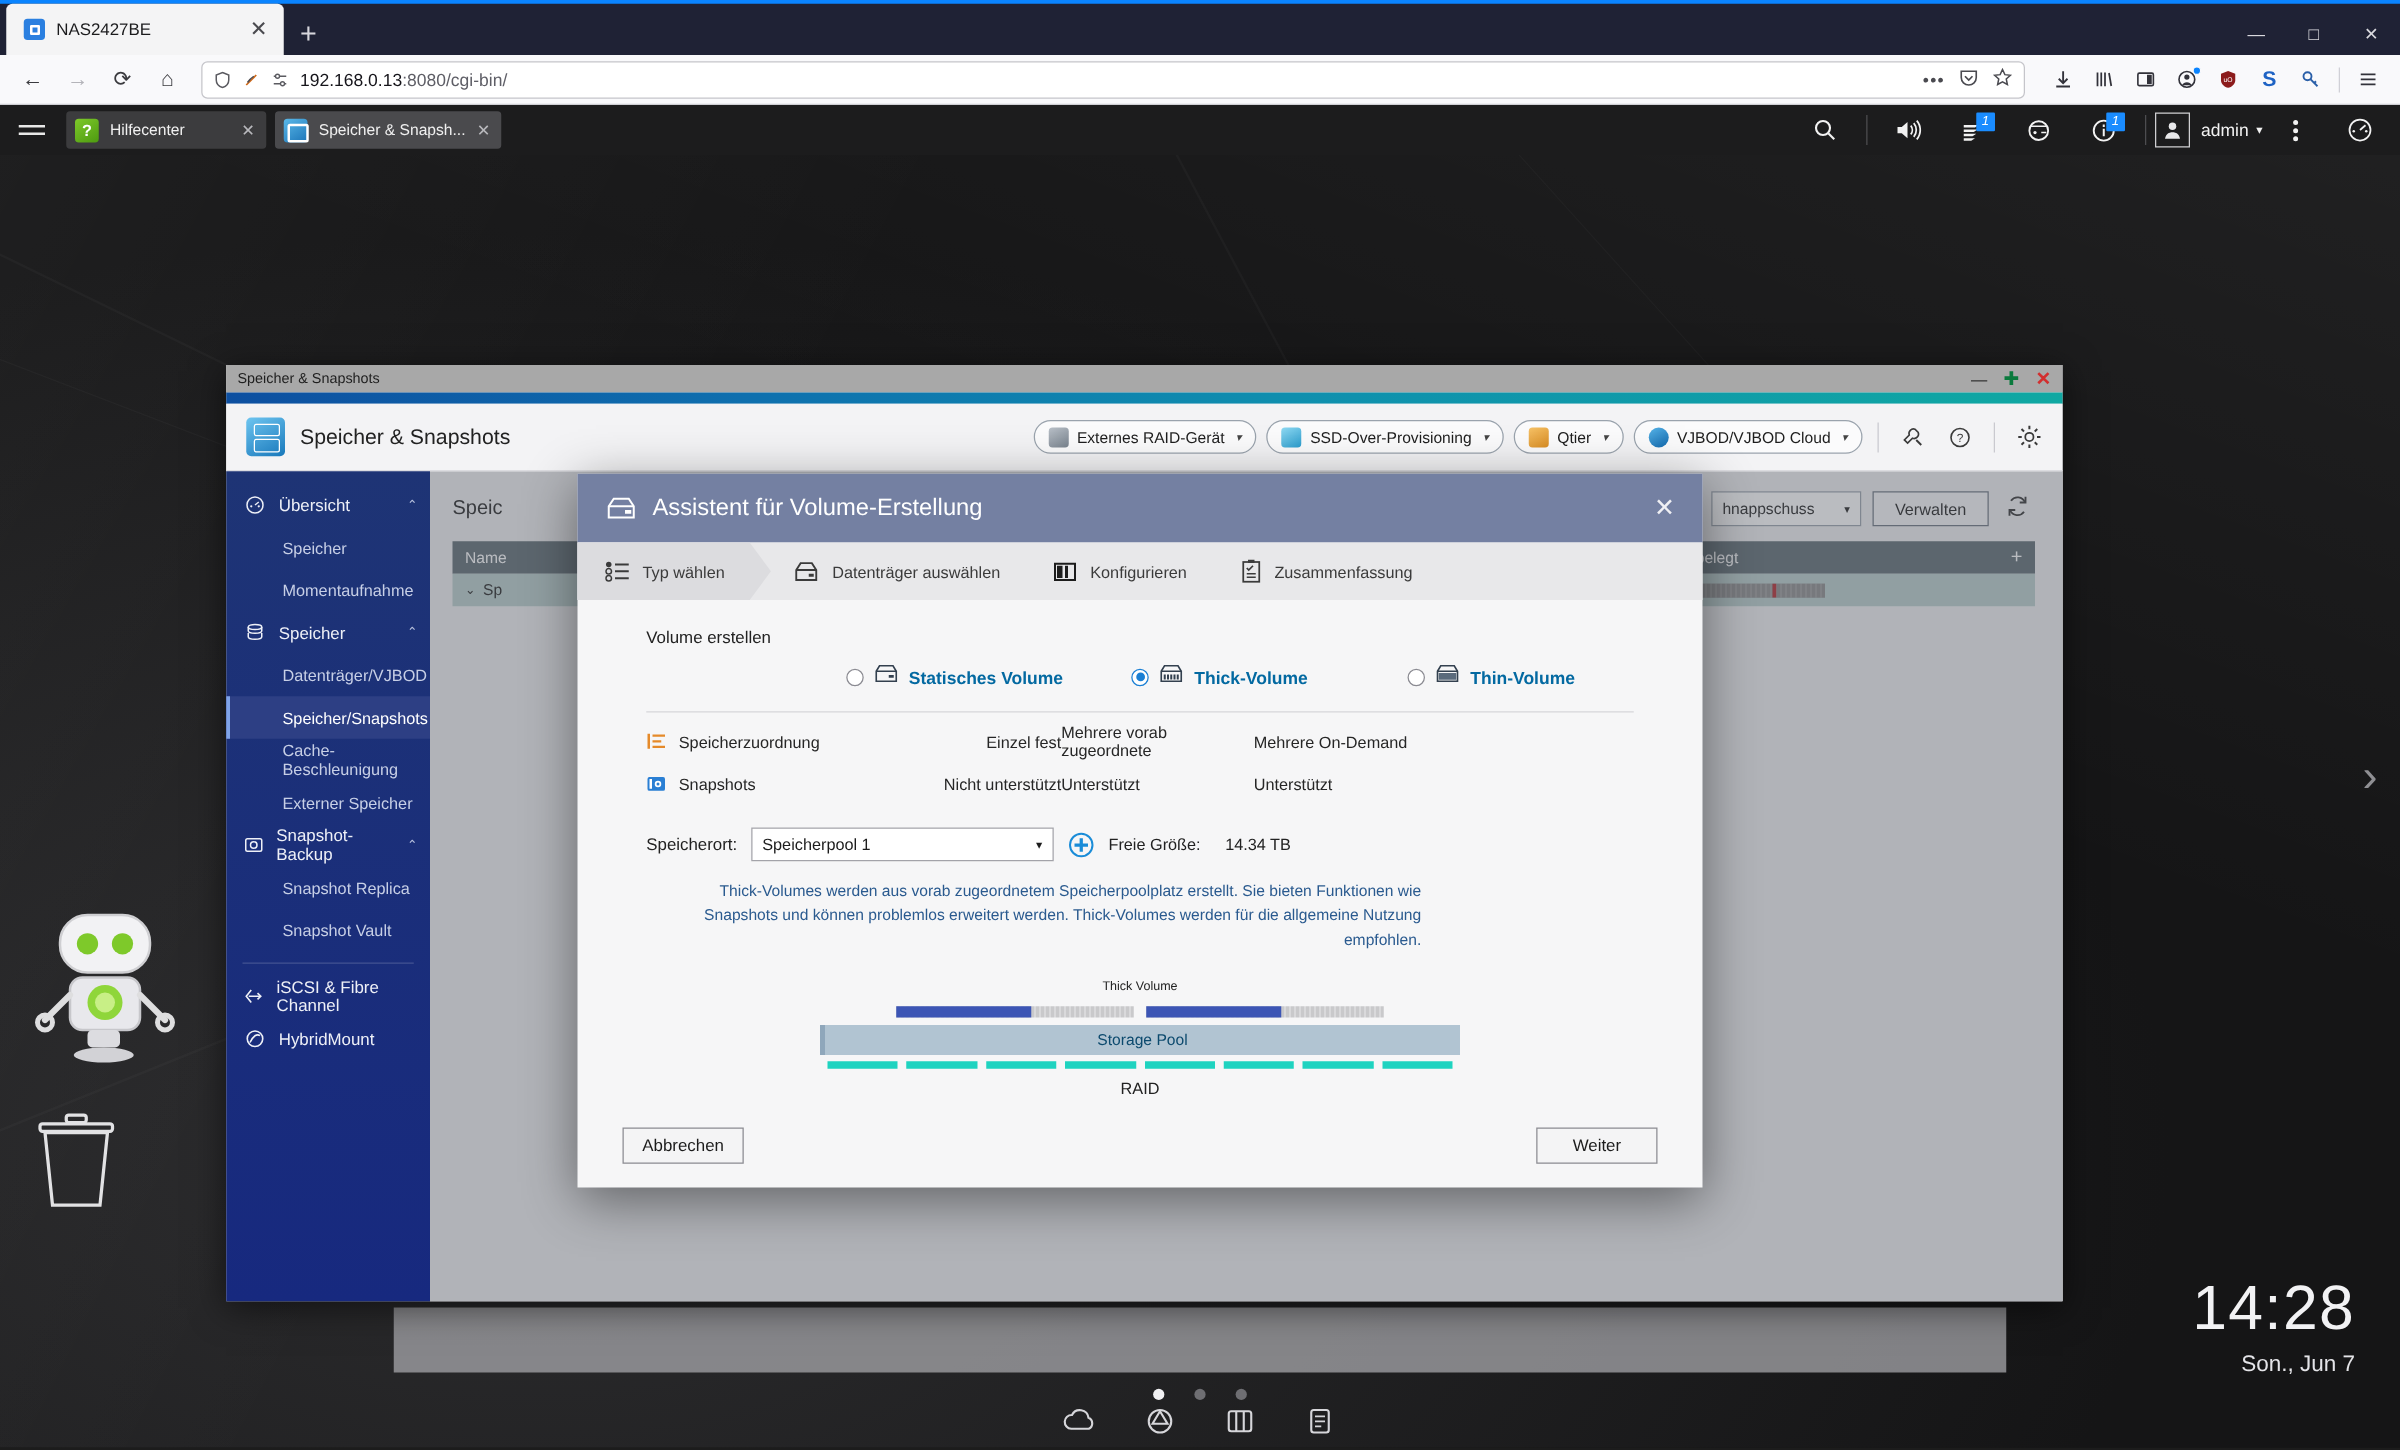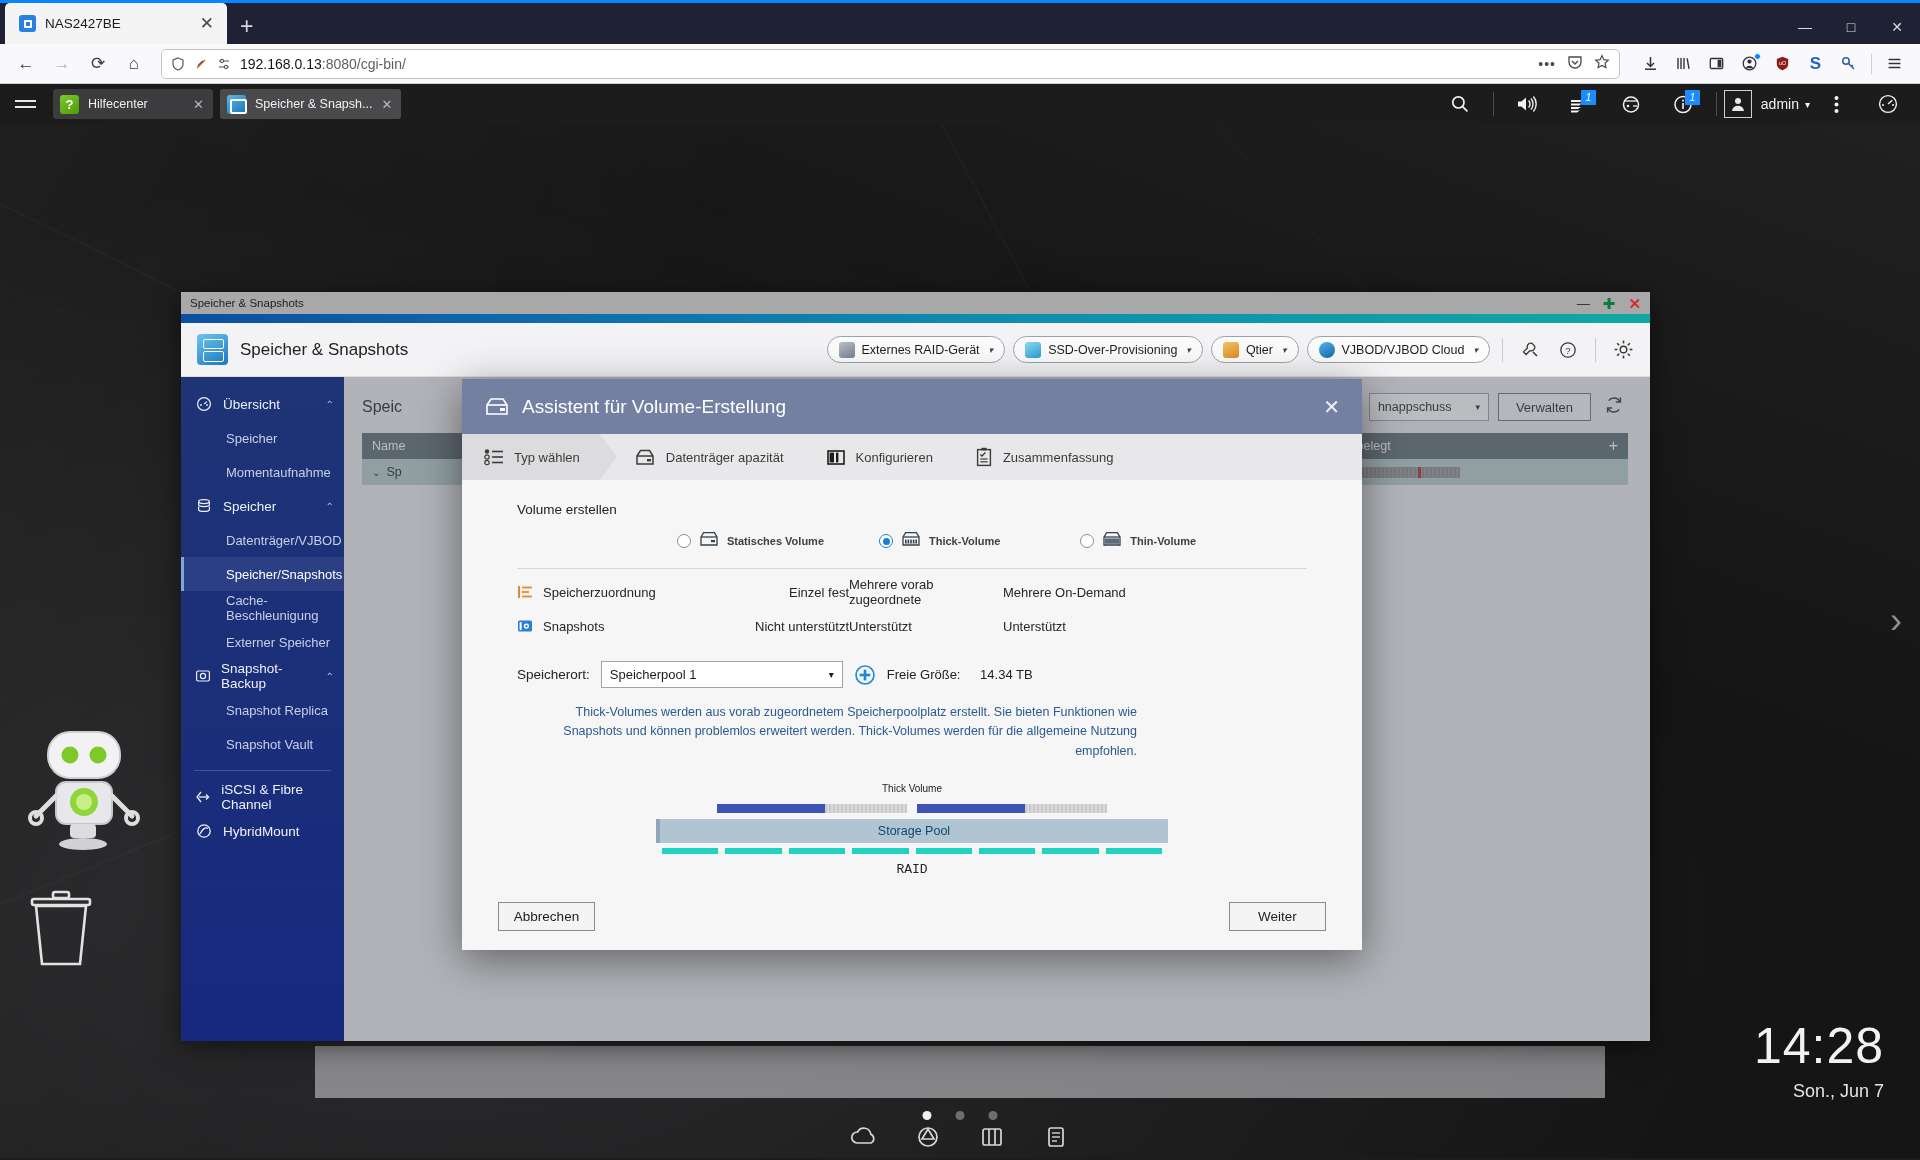--- a/index.html
+++ b/index.html
@@ -296,21 +296,21 @@
   }
   .radio-opt { display: flex; align-items: center; gap: 8px; }
   .rad {
     width: 14px; height: 14px; border-radius: 50%; border: 1.5px solid #8b8b92;
     background: #fff; flex: none; position: relative;
   }
   .rad.on { border-color: #1a7fd4; }
   .rad.on::after {
     content:""; position:absolute; inset:2.5px; border-radius:50%; background:#1a7fd4;
   }
-  .radio-opt .rlabel { font-size: 11px; color: #404040; font-weight: bold; }
+  .radio-opt .rlabel { font-size: 14px; color: #0369a1; font-weight: bold; }
 
   .cmp-row {
     display: flex; align-items: center; height: 34px; font-size: 13px; color: #262626;
   }
   .cmp-row .icn { width: 26px; display: flex; align-items: center; }
   .cmp-row .nm { width: 152px; }
   .cmp-row .v1 { width: 154px; text-align: right; }
   .cmp-row .v2 { width: 154px; }
   .cmp-row .v3 { width: 160px; }
 
@@ -340,21 +340,21 @@
   }
   .dg-pool {
     margin: 6px auto 0; width: 512px; height: 24px; background: #b1c4d2;
     display: flex; align-items: center; justify-content: center;
     color: #0c4a6e; font-size: 12.5px; border-left: 4px solid #8fa7bb;
   }
   .dg-raid {
     margin: 5px auto 0; width: 500px; display: flex; gap: 7px;
   }
   .dg-raid i { flex: 1; height: 6px; background: #1fd3c0; display: block; }
-  .dg-raid-lbl { text-align: center; font-size: 13px; color: #222; margin-top: 8px; font-family: Liberation Mono, monospace; }
+  .dg-raid-lbl { text-align: center; font-size: 13px; color: #222; margin-top: 8px; }
 
   .modal-foot {
     height: 68px; display: flex; align-items: center; padding: 0 36px;
   }
   .mbtn {
     height: 29px; min-width: 97px; border: 1px solid #8b8b91; background: #f4f4f5;
     font-size: 13.5px; color: #1c1c1c; display: flex; align-items: center;
     justify-content: center;
   }
   .mbtn.right { margin-left: auto; }
@@ -896,21 +896,21 @@
         <span>Typ wählen</span>
       </div>
       <div class="step" style="padding-left:34px">
         <span class="sicon">
           <svg width="22" height="19" viewBox="0 0 22 19">
               <path d="M3 8 L6.5 2.5 L15.5 2.5 L19 8 L19 16 L3 16z" fill="none" stroke="#3b3b3b" stroke-width="1.5"></path>
               <line x1="3" y1="8" x2="19" y2="8" stroke="#3b3b3b" stroke-width="1.5"></line>
               <rect x="13" y="11" width="4" height="2.4" fill="#3b3b3b"></rect>
             </svg>
         </span>
-        <span>Datenträger apazität</span>
+        <span>Datenträger auswählen</span>
       </div>
       <div class="step">
         <span class="sicon">
           <svg width="20" height="19" viewBox="0 0 20 19">
               <rect x="2" y="3" width="16" height="13" fill="none" stroke="#1c1c1c" stroke-width="1.6"></rect>
               <rect x="3.6" y="4.6" width="4.4" height="9.8" fill="#1c1c1c"></rect>
               <rect x="10" y="4.6" width="2.4" height="9.8" fill="#1c1c1c"></rect>
             </svg>
         </span>
         <span>Konfigurieren</span>

